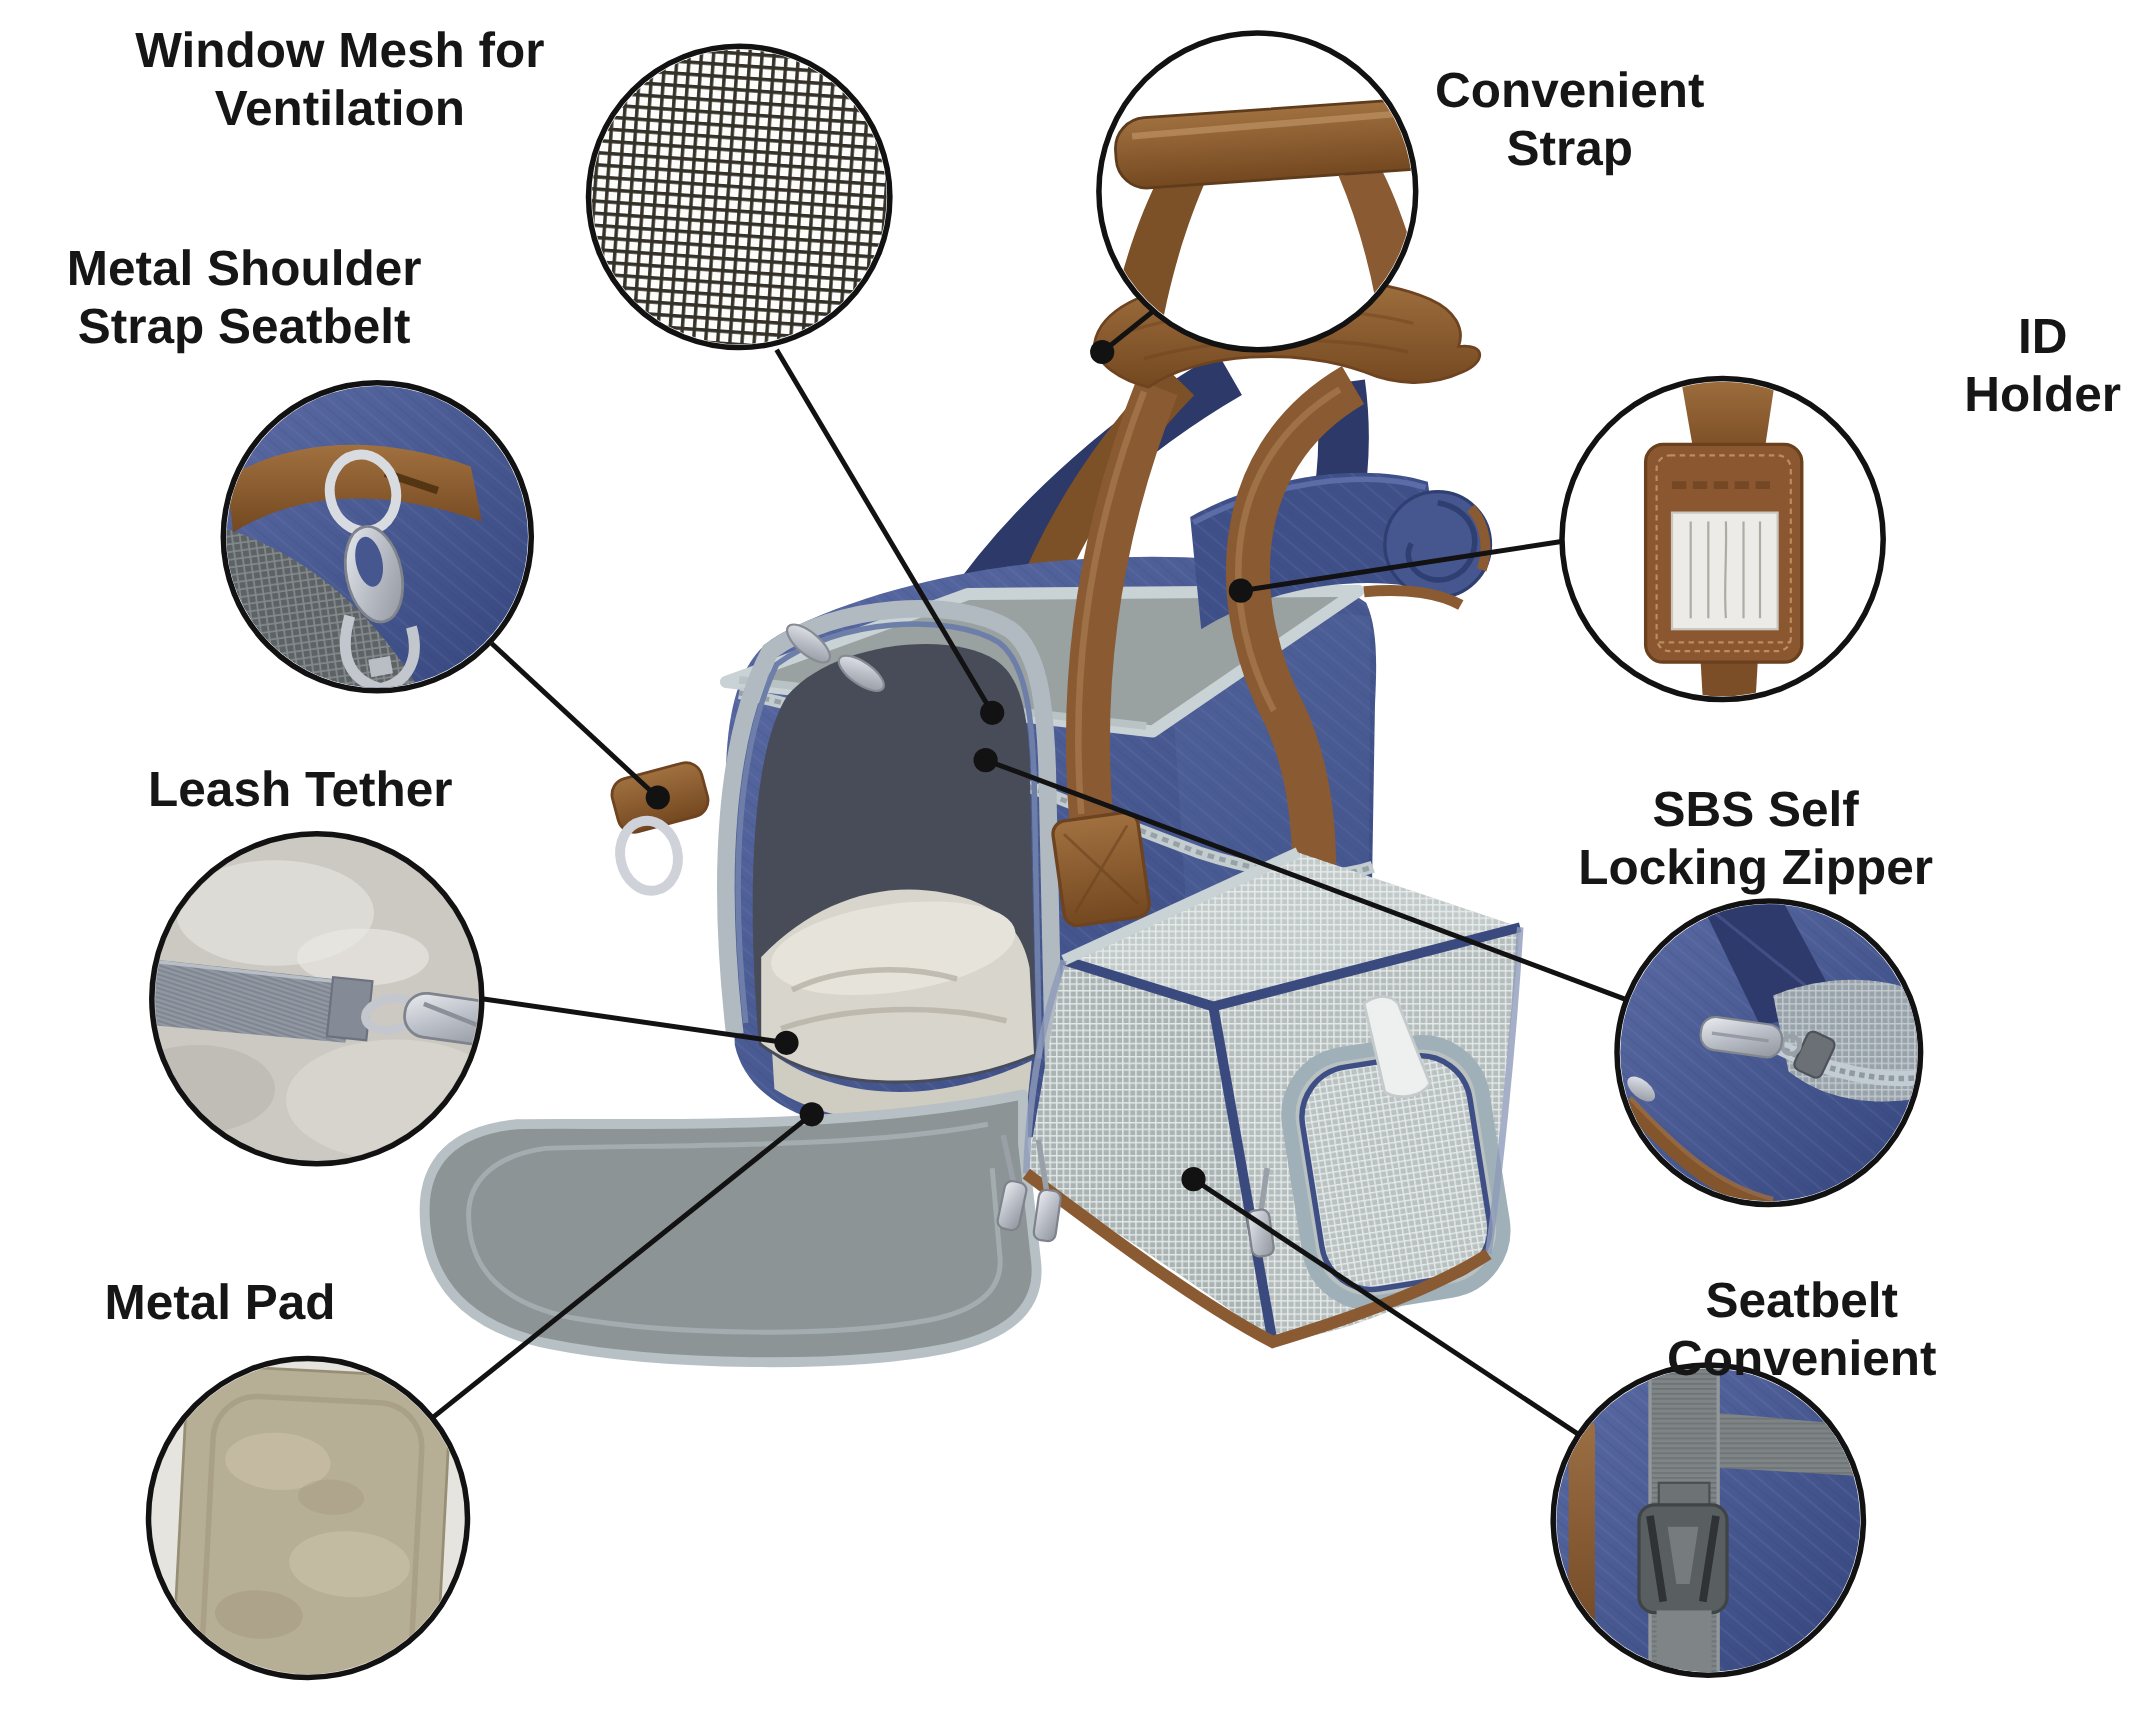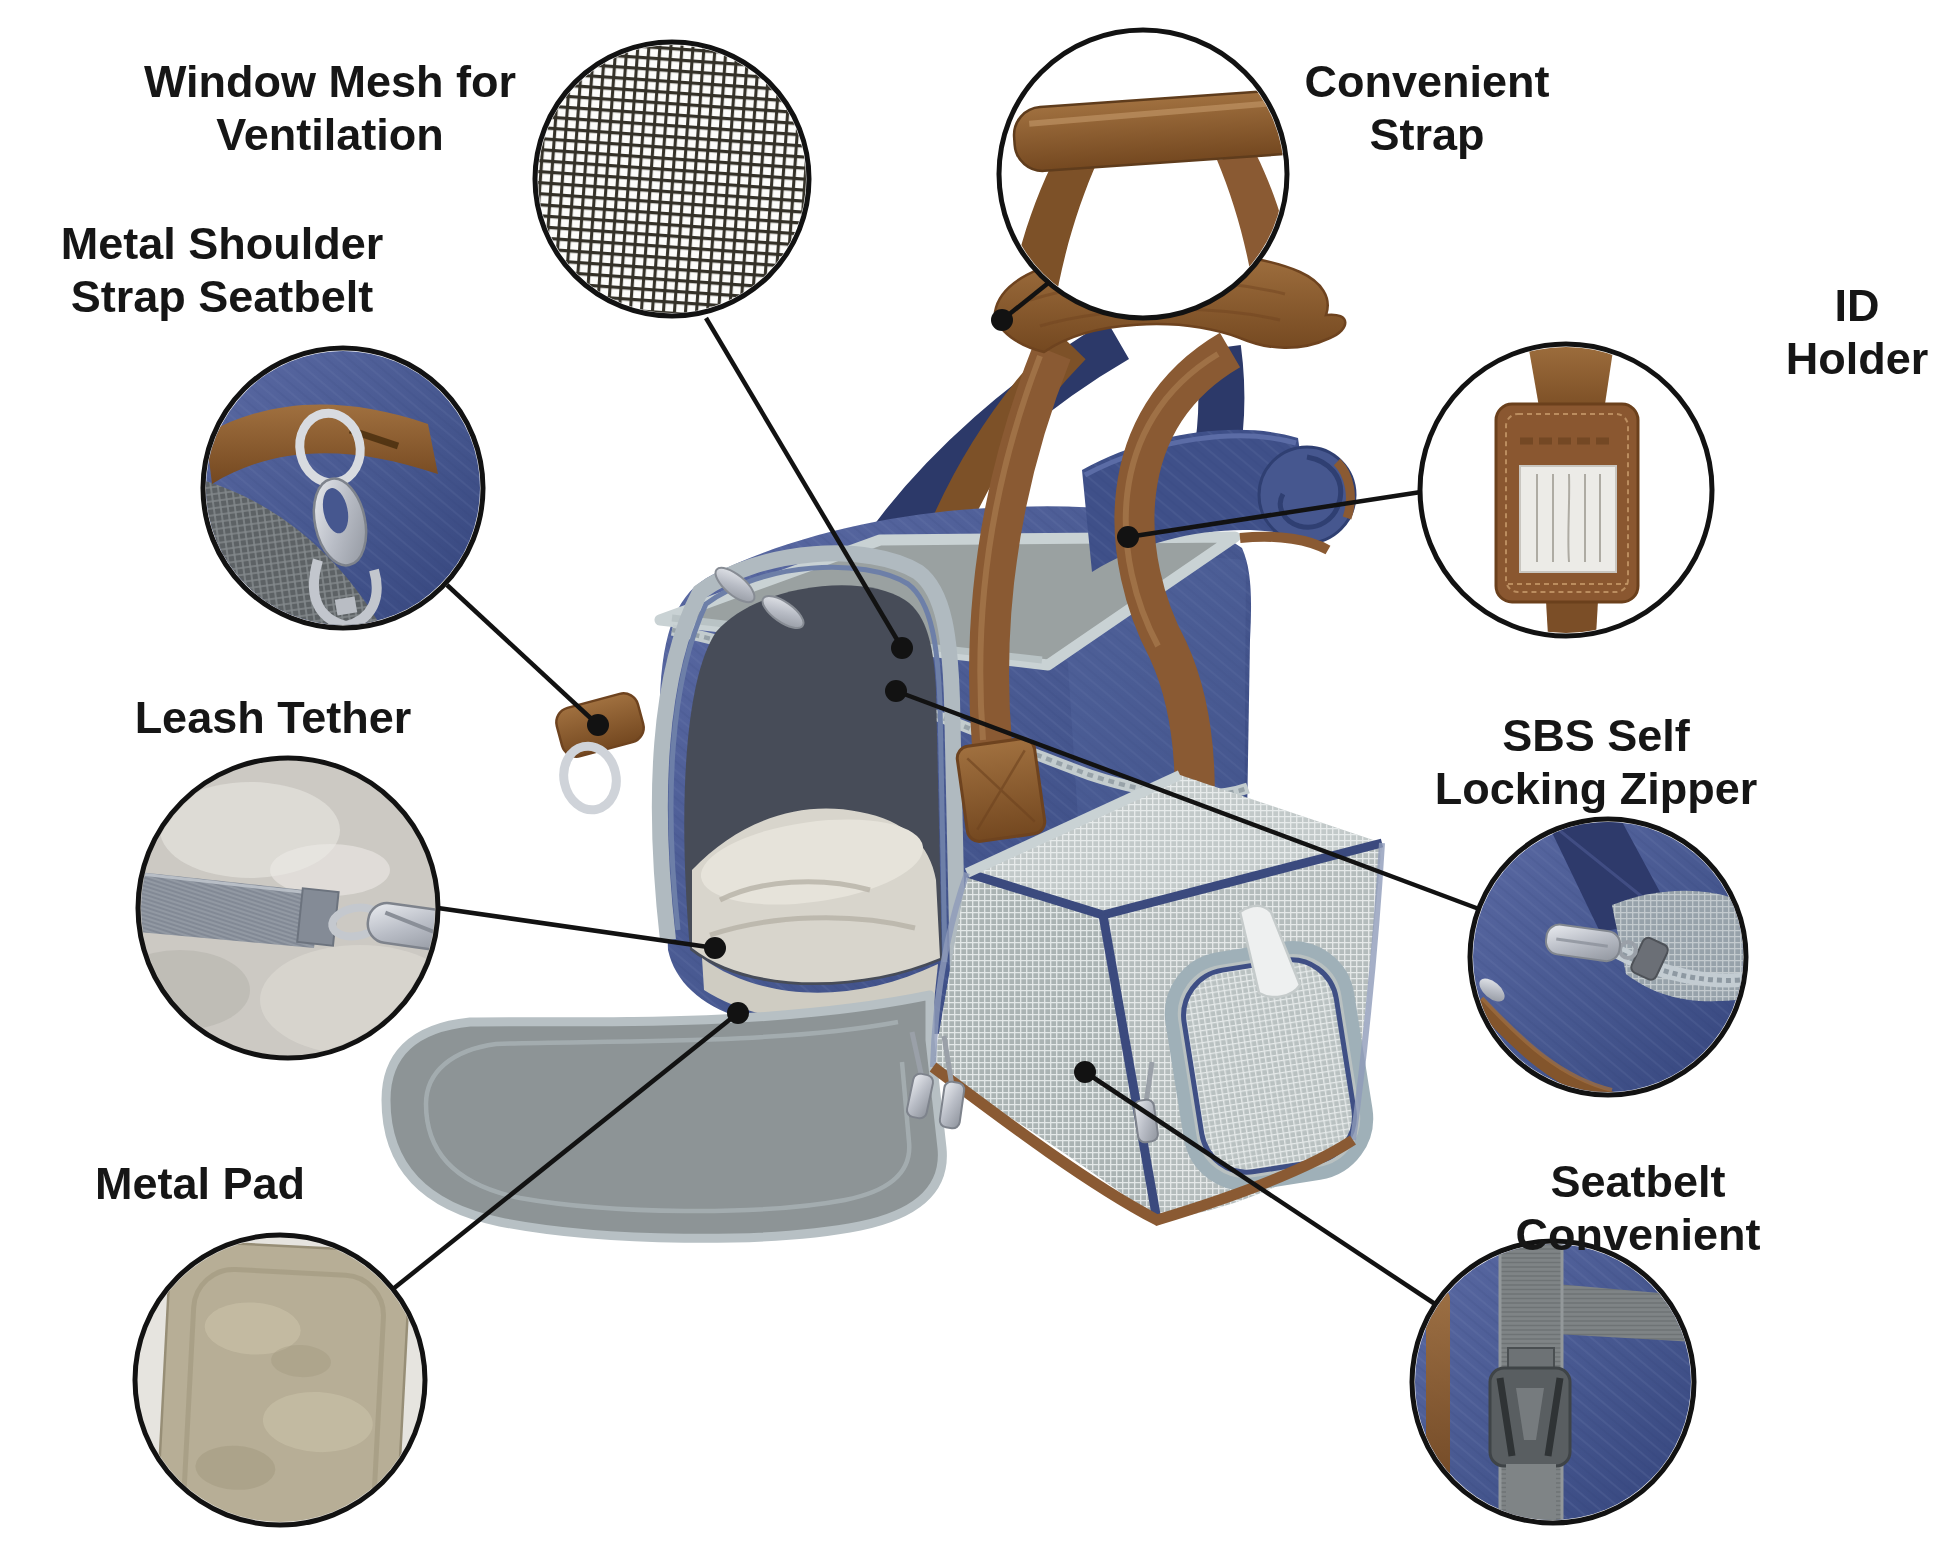--- a/index.html
+++ b/index.html
@@ -366,21 +366,21 @@
     <rect x="1490" y="1368" width="80" height="98" rx="14" fill="#595e61" stroke="#3f4447" stroke-width="3"></rect>
     <path d="M1500 1378 L1512 1456 M1560 1378 L1548 1456" stroke="#2f3335" stroke-width="7"></path>
     <path d="M1516 1388 H1544 L1536 1440 H1524 Z" fill="#767b7e"></path>
     <rect x="1506" y="1464" width="50" height="60" fill="#7f8486"></rect>
   </g>
   <circle cx="1553" cy="1382" r="141" fill="none" stroke="#121212" stroke-width="5"></circle>
 </g>
 
 </svg>
 
-<div class="callout-label" style="left:330px;top:20px;margin-top:36px;">Window Mesh for
+<div class="callout-label" style="left:309px;top:20px;">Window Mesh for
 Ventilation</div>
 <div class="callout-label" style="left:222px;top:218px;">Metal Shoulder
 Strap Seatbelt</div>
 <div class="callout-label" style="left:273px;top:692px;">Leash Tether</div>
 <div class="callout-label" style="left:200px;top:1158px;">Metal Pad</div>
 <div class="callout-label" style="left:1427px;top:56px;">Convenient
 Strap</div>
 <div class="callout-label" style="left:1857px;top:280px;">ID Holder</div>
 <div class="callout-label" style="left:1596px;top:710px;">SBS Self Locking Zipper</div>
 <div class="callout-label" style="left:1638px;top:1156px;">Seatbelt Convenient</div>

